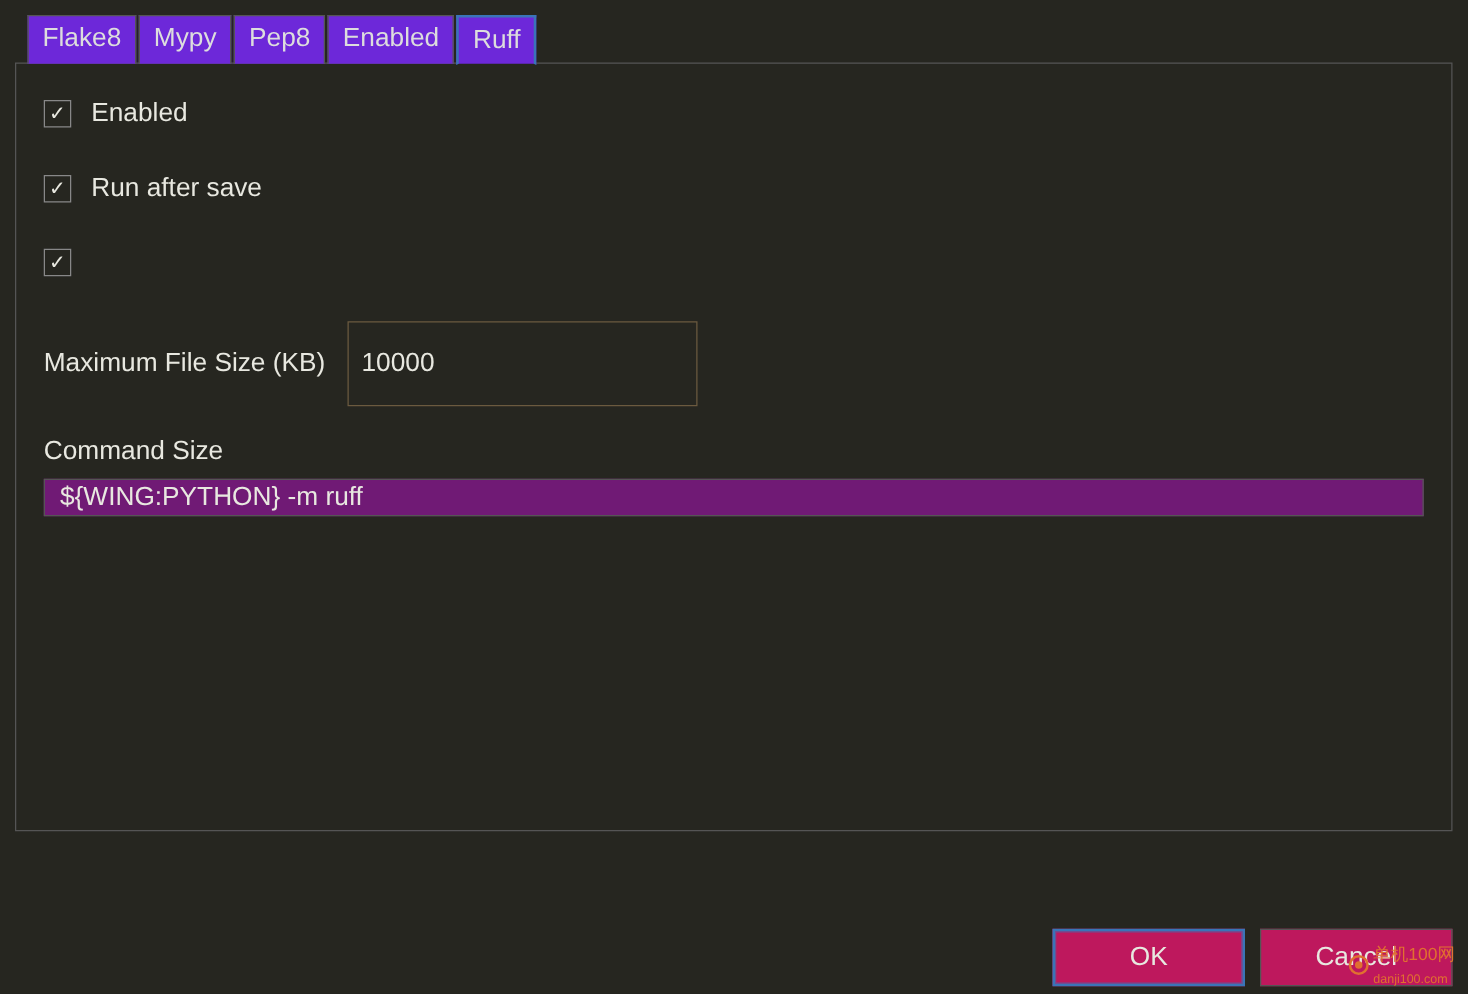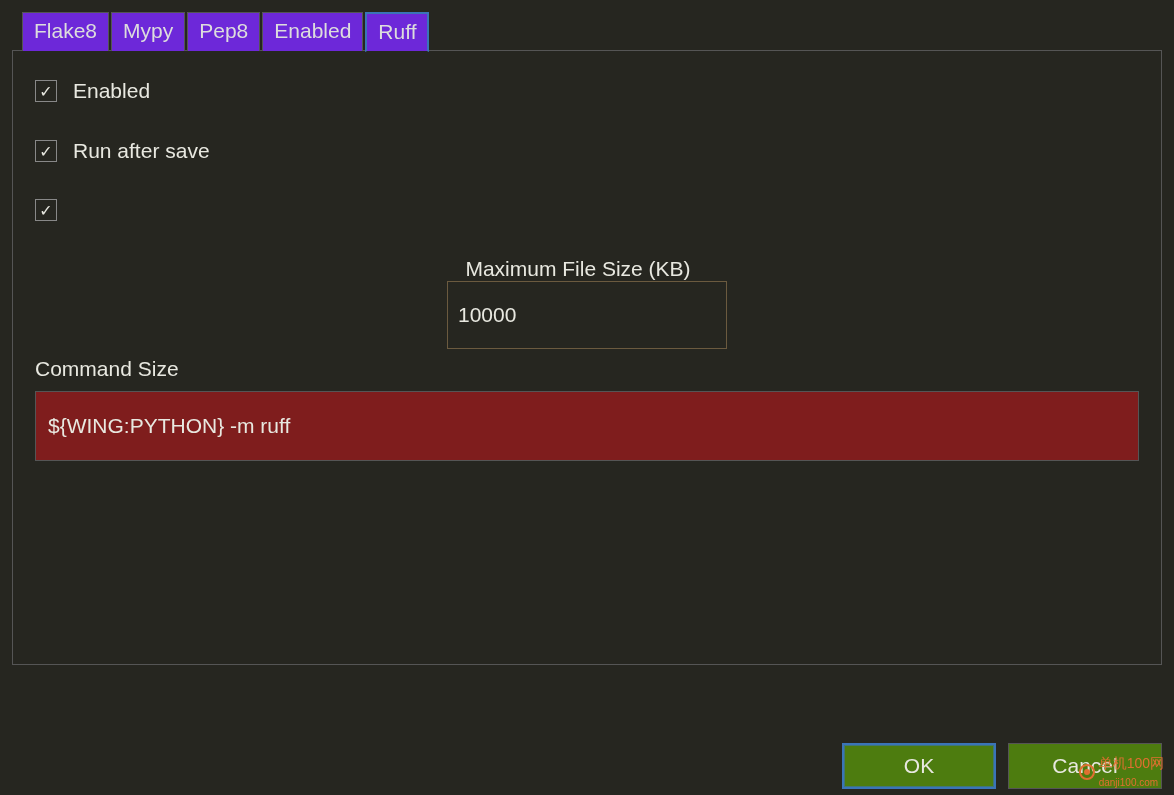--- a/index.html
+++ b/index.html
@@ -79,39 +79,39 @@
     color: #e8e8e0;
     font-size: 21px;
     padding: 21px 10px;
     width: 280px;
     outline: none;
   }
   .cmdline-label {
     margin-bottom: 10px;
   }
   .cmdline-input {
-    background: #7f1d1d;
-    border: 1px solid #555;
-    color: #e8e8e0;
-    font-size: 21px;
-    padding: 22px 12px;
+    background: #701a75;
+    border: 1px solid #555;
+    color: #e8e8e0;
+    font-size: 21px;
+    padding: 2px 12px;
     width: 100%;
     outline: none;
   }
   .button-bar {
     position: absolute;
     right: 12px;
     bottom: 6px;
     display: flex;
     gap: 12px;
   }
   .btn {
     min-width: 154px;
     padding: 9px 23px;
-    background: #4d7c0f;
+    background: #be185d;
     border: 1px solid #555;
     color: #e8e8e0;
     font-size: 21px;
     cursor: pointer;
     text-align: center;
   }
   .btn.primary {
     border: 2px solid #3a74b8;
     box-shadow: 0 0 0 1px rgba(58,116,184,0.6) inset;
   }
@@ -169,21 +169,21 @@
 
     <div class="row">
       <span class="checkbox checked"></span>
       <span>Run after save</span>
     </div>
 
     <div class="row">
       <span class="checkbox checked"></span>
     </div>
 
-    <div class="row" style="margin-bottom:8px;flex-direction:column;">
+    <div class="row" style="margin-bottom:24px;">
       <span class="field-label">Maximum File Size (KB)</span>
       <input class="text-input" type="text" value="10000" style="">
     </div>
 
     <div class="cmdline-label">Command Size</div>
     <input class="cmdline-input" type="text" value="${WING:PYTHON} -m ruff" style="">
 
   </div>
 
 </div>

